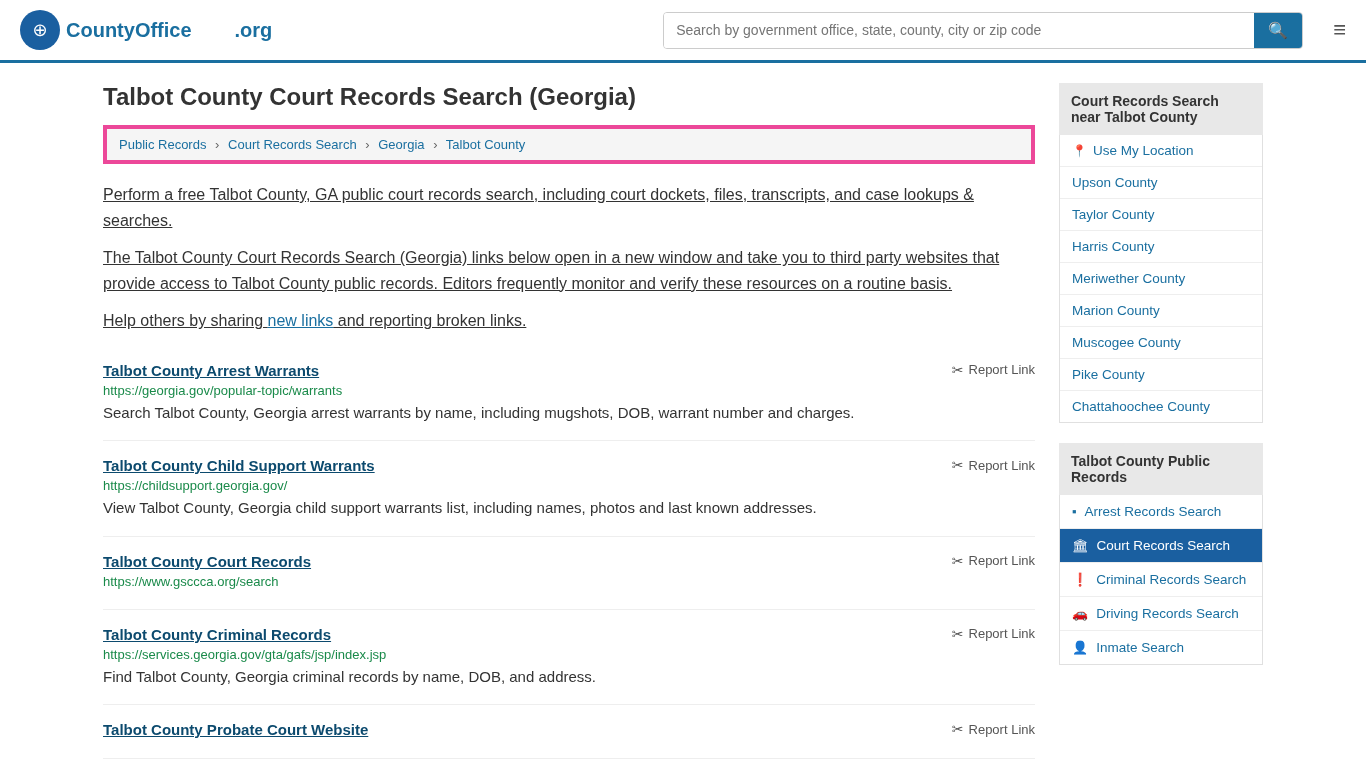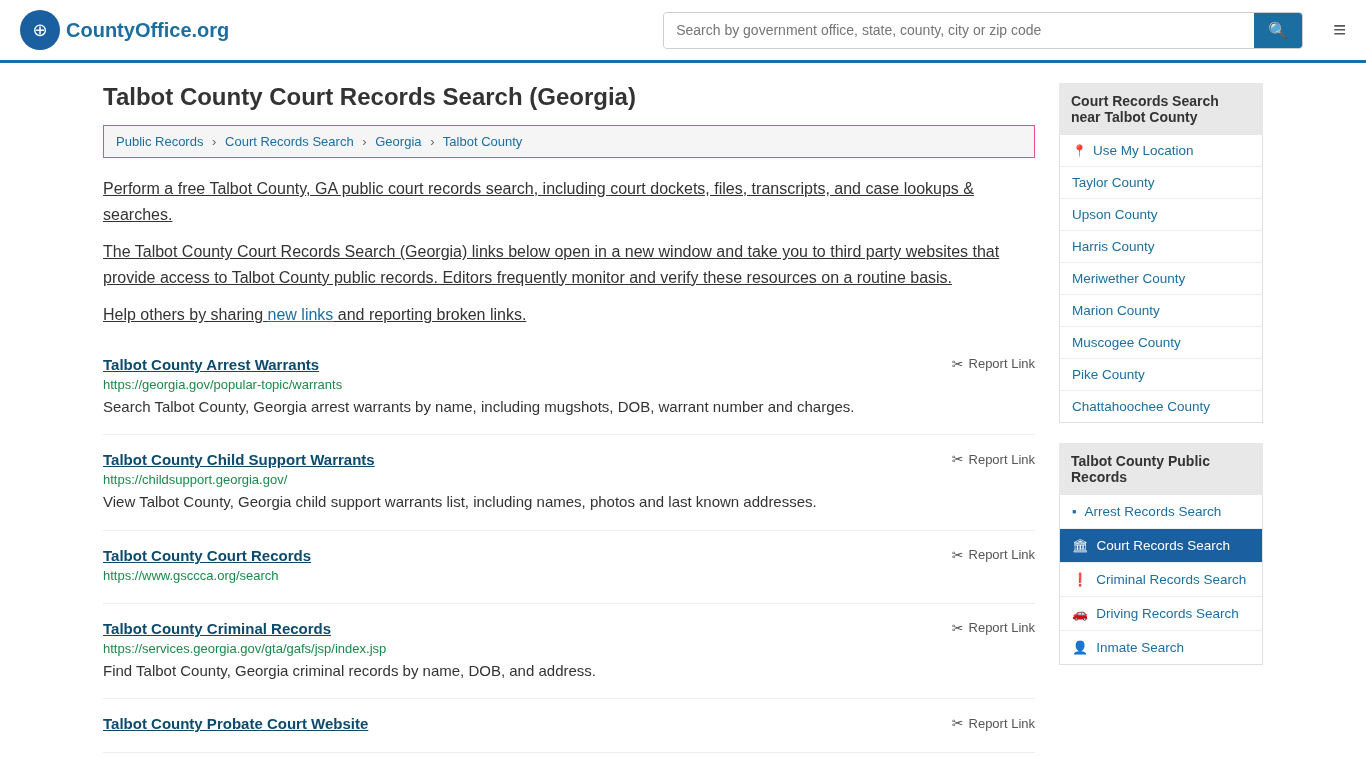--- a/index.html
+++ b/index.html
@@ -94,21 +94,21 @@
       color: #333;
       margin-bottom: 14px;
     }
 
     
     .breadcrumb {
       background: #f5f5f5;
       padding: 8px 12px;
       font-size: 13px;
       margin-bottom: 18px;
-      border: 1px solid #ec4899;
+      border: 4px solid #ec4899;
     }
     .breadcrumb a {
       color: #1a6fa0;
       text-decoration: none;
     }
     .breadcrumb span { color: #666; margin: 0 5px; }
 
     
     .description {
       font-size: 16px;
@@ -235,21 +235,21 @@
     }
     .rec-icon { font-size: 13px; }
   </style>
 </head>
 <body>
 
 <header class="header">
   <a class="logo-area" href="#">
     <div class="logo-icon">⊕</div>
     <span class="logo-text">
-      <span>CountyOffice</span><span style="color:#1a6fa0;">.org</span>
+      <span>CountyOffice</span><span style="color:#1a6fa0;margin-left:43px;">.org</span>
     </span>
   </a>
   <div class="search-bar">
     <input type="text" placeholder="Search by government office, state, county, city or zip code" style="">
     <button>🔍</button>
   </div>
   <button class="hamburger">≡</button>
 </header>
 
 <div class="main-container">
@@ -340,24 +340,24 @@
     <div class="sidebar-section">
       <div class="sidebar-section-title">Court Records Search near Talbot County</div>
       <ul class="sidebar-list">
         <li>
           <div class="use-location">
             <span class="pin-icon">📍</span>
             <span>Use My Location</span>
           </div>
         </li>
         <li>
+            <a href="#">Upson County</a>
+          </li>
+        <li>
             <a href="#">Taylor County</a>
-          </li>
-        <li>
-            <a href="#">Upson County</a>
           </li>
         <li>
             <a href="#">Harris County</a>
           </li>
         <li>
             <a href="#">Meriwether County</a>
           </li>
         <li>
             <a href="#">Marion County</a>
           </li>

